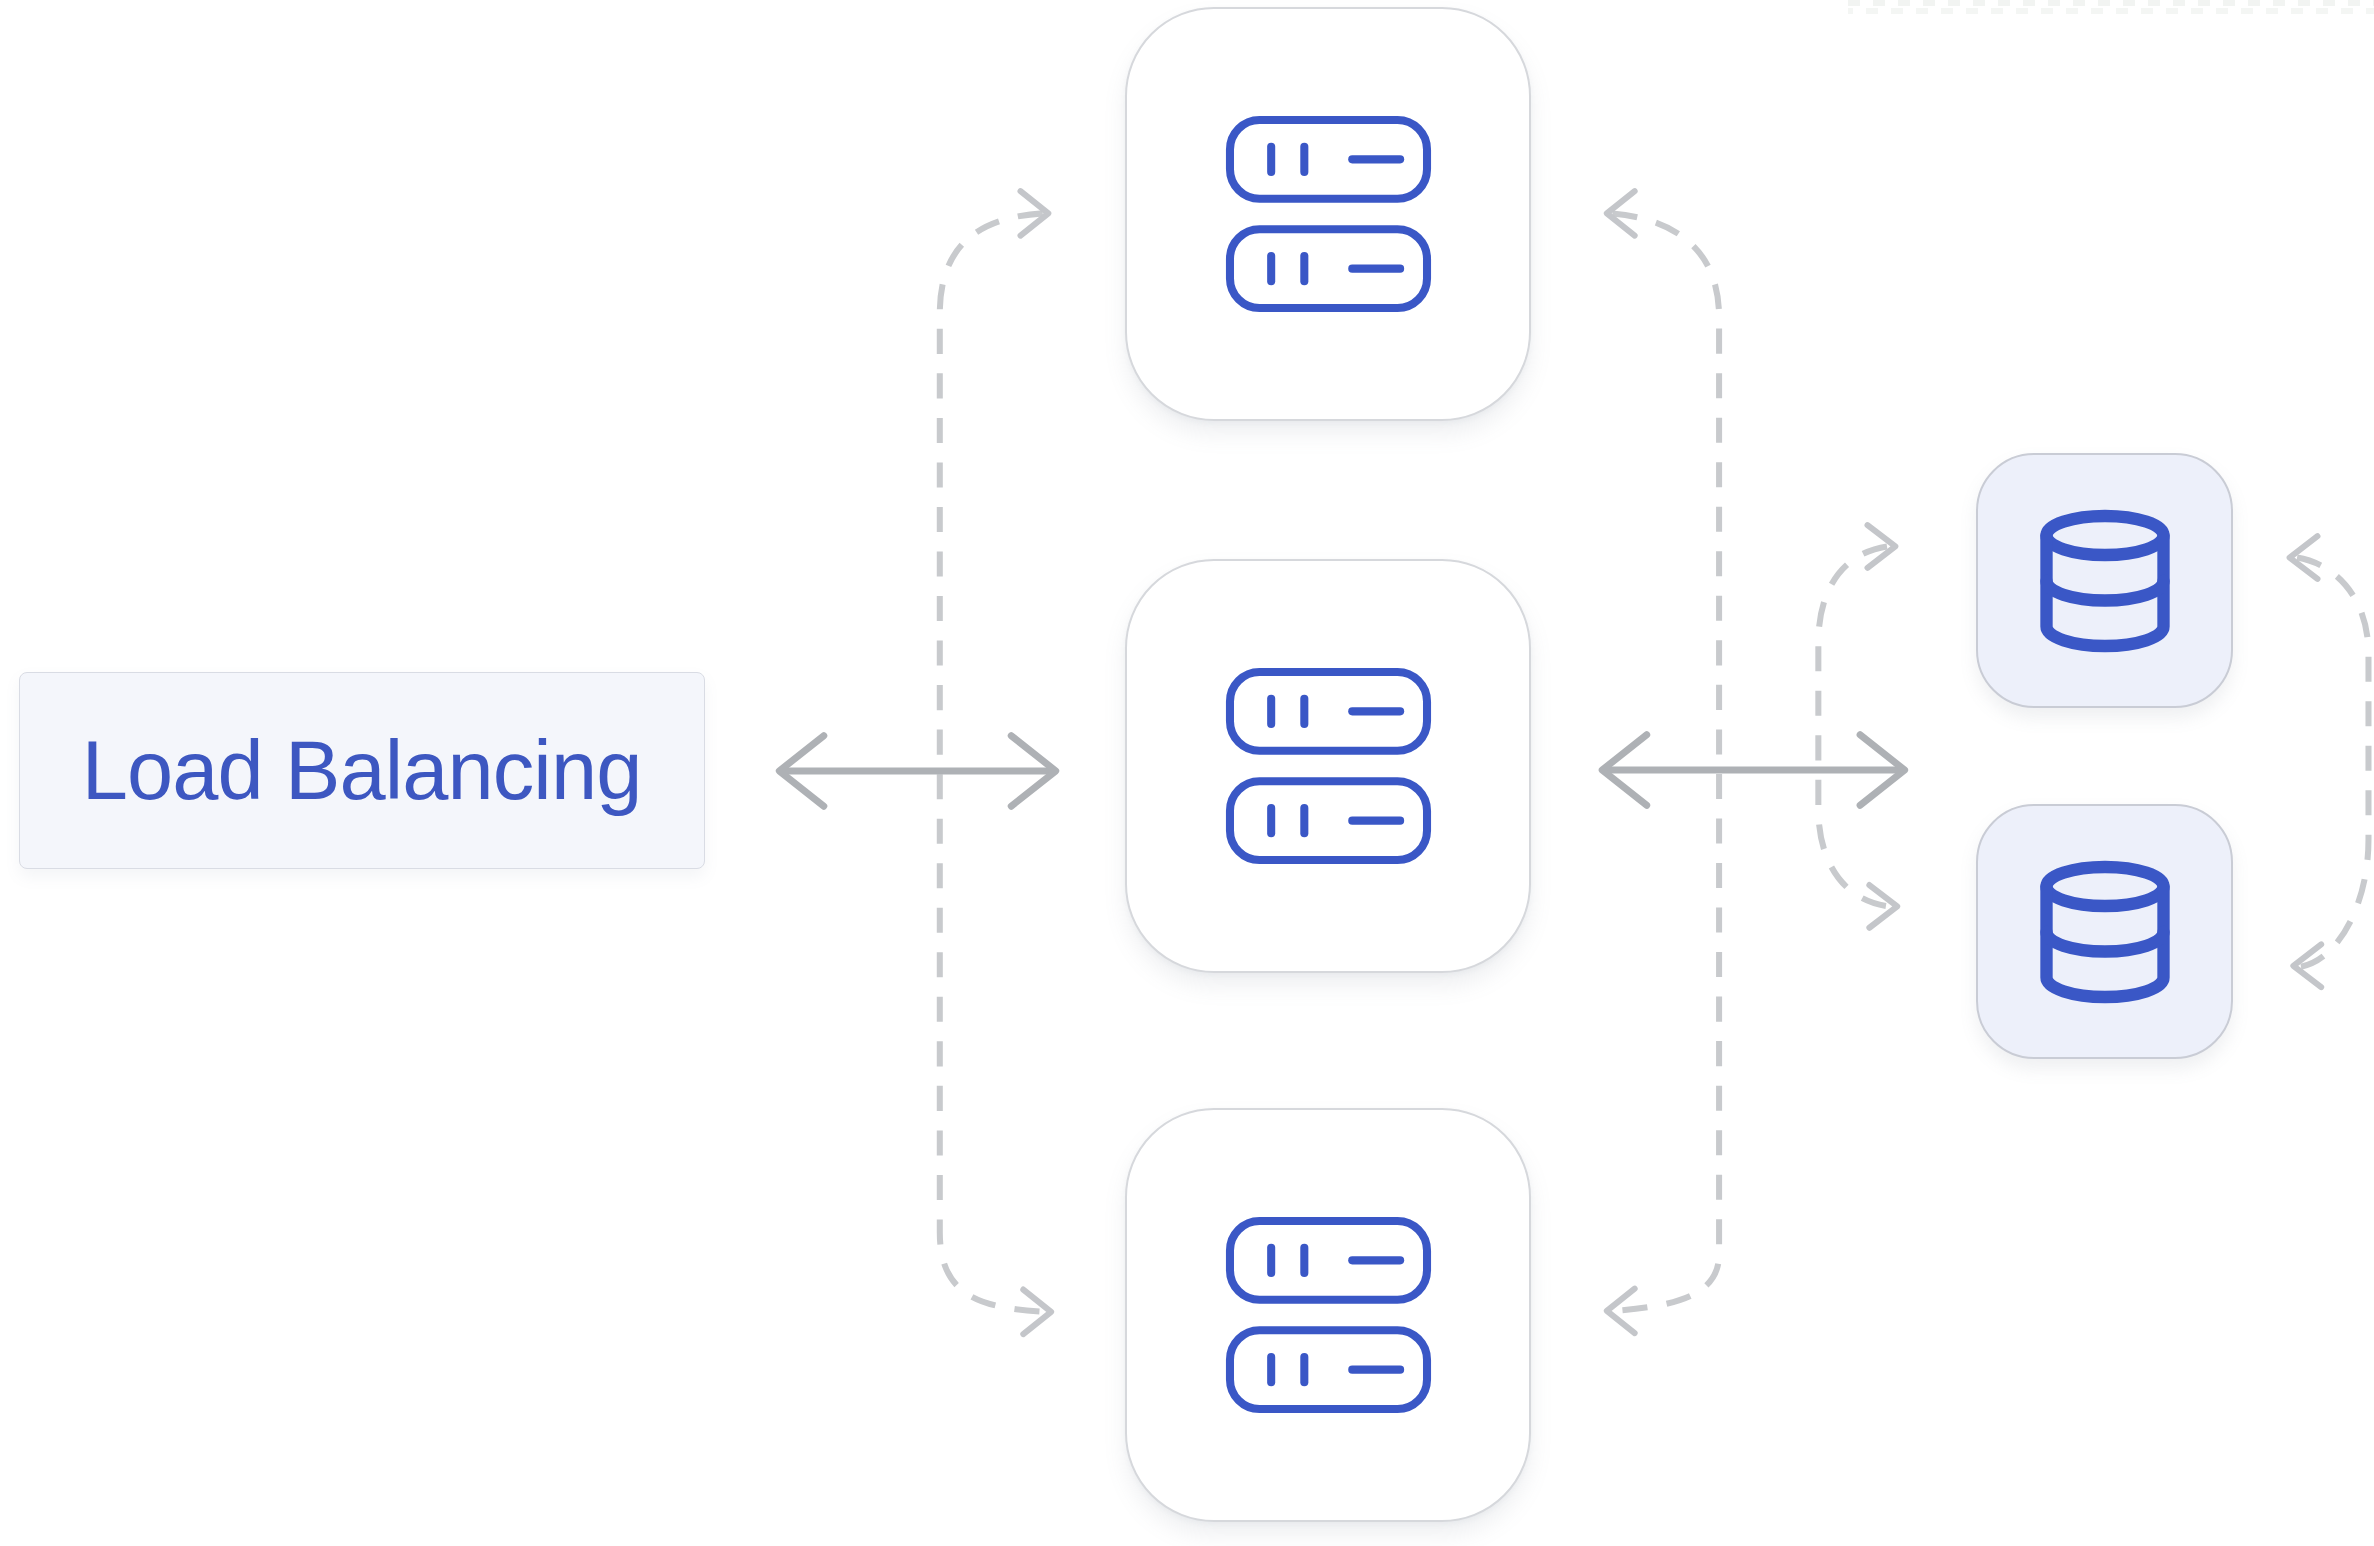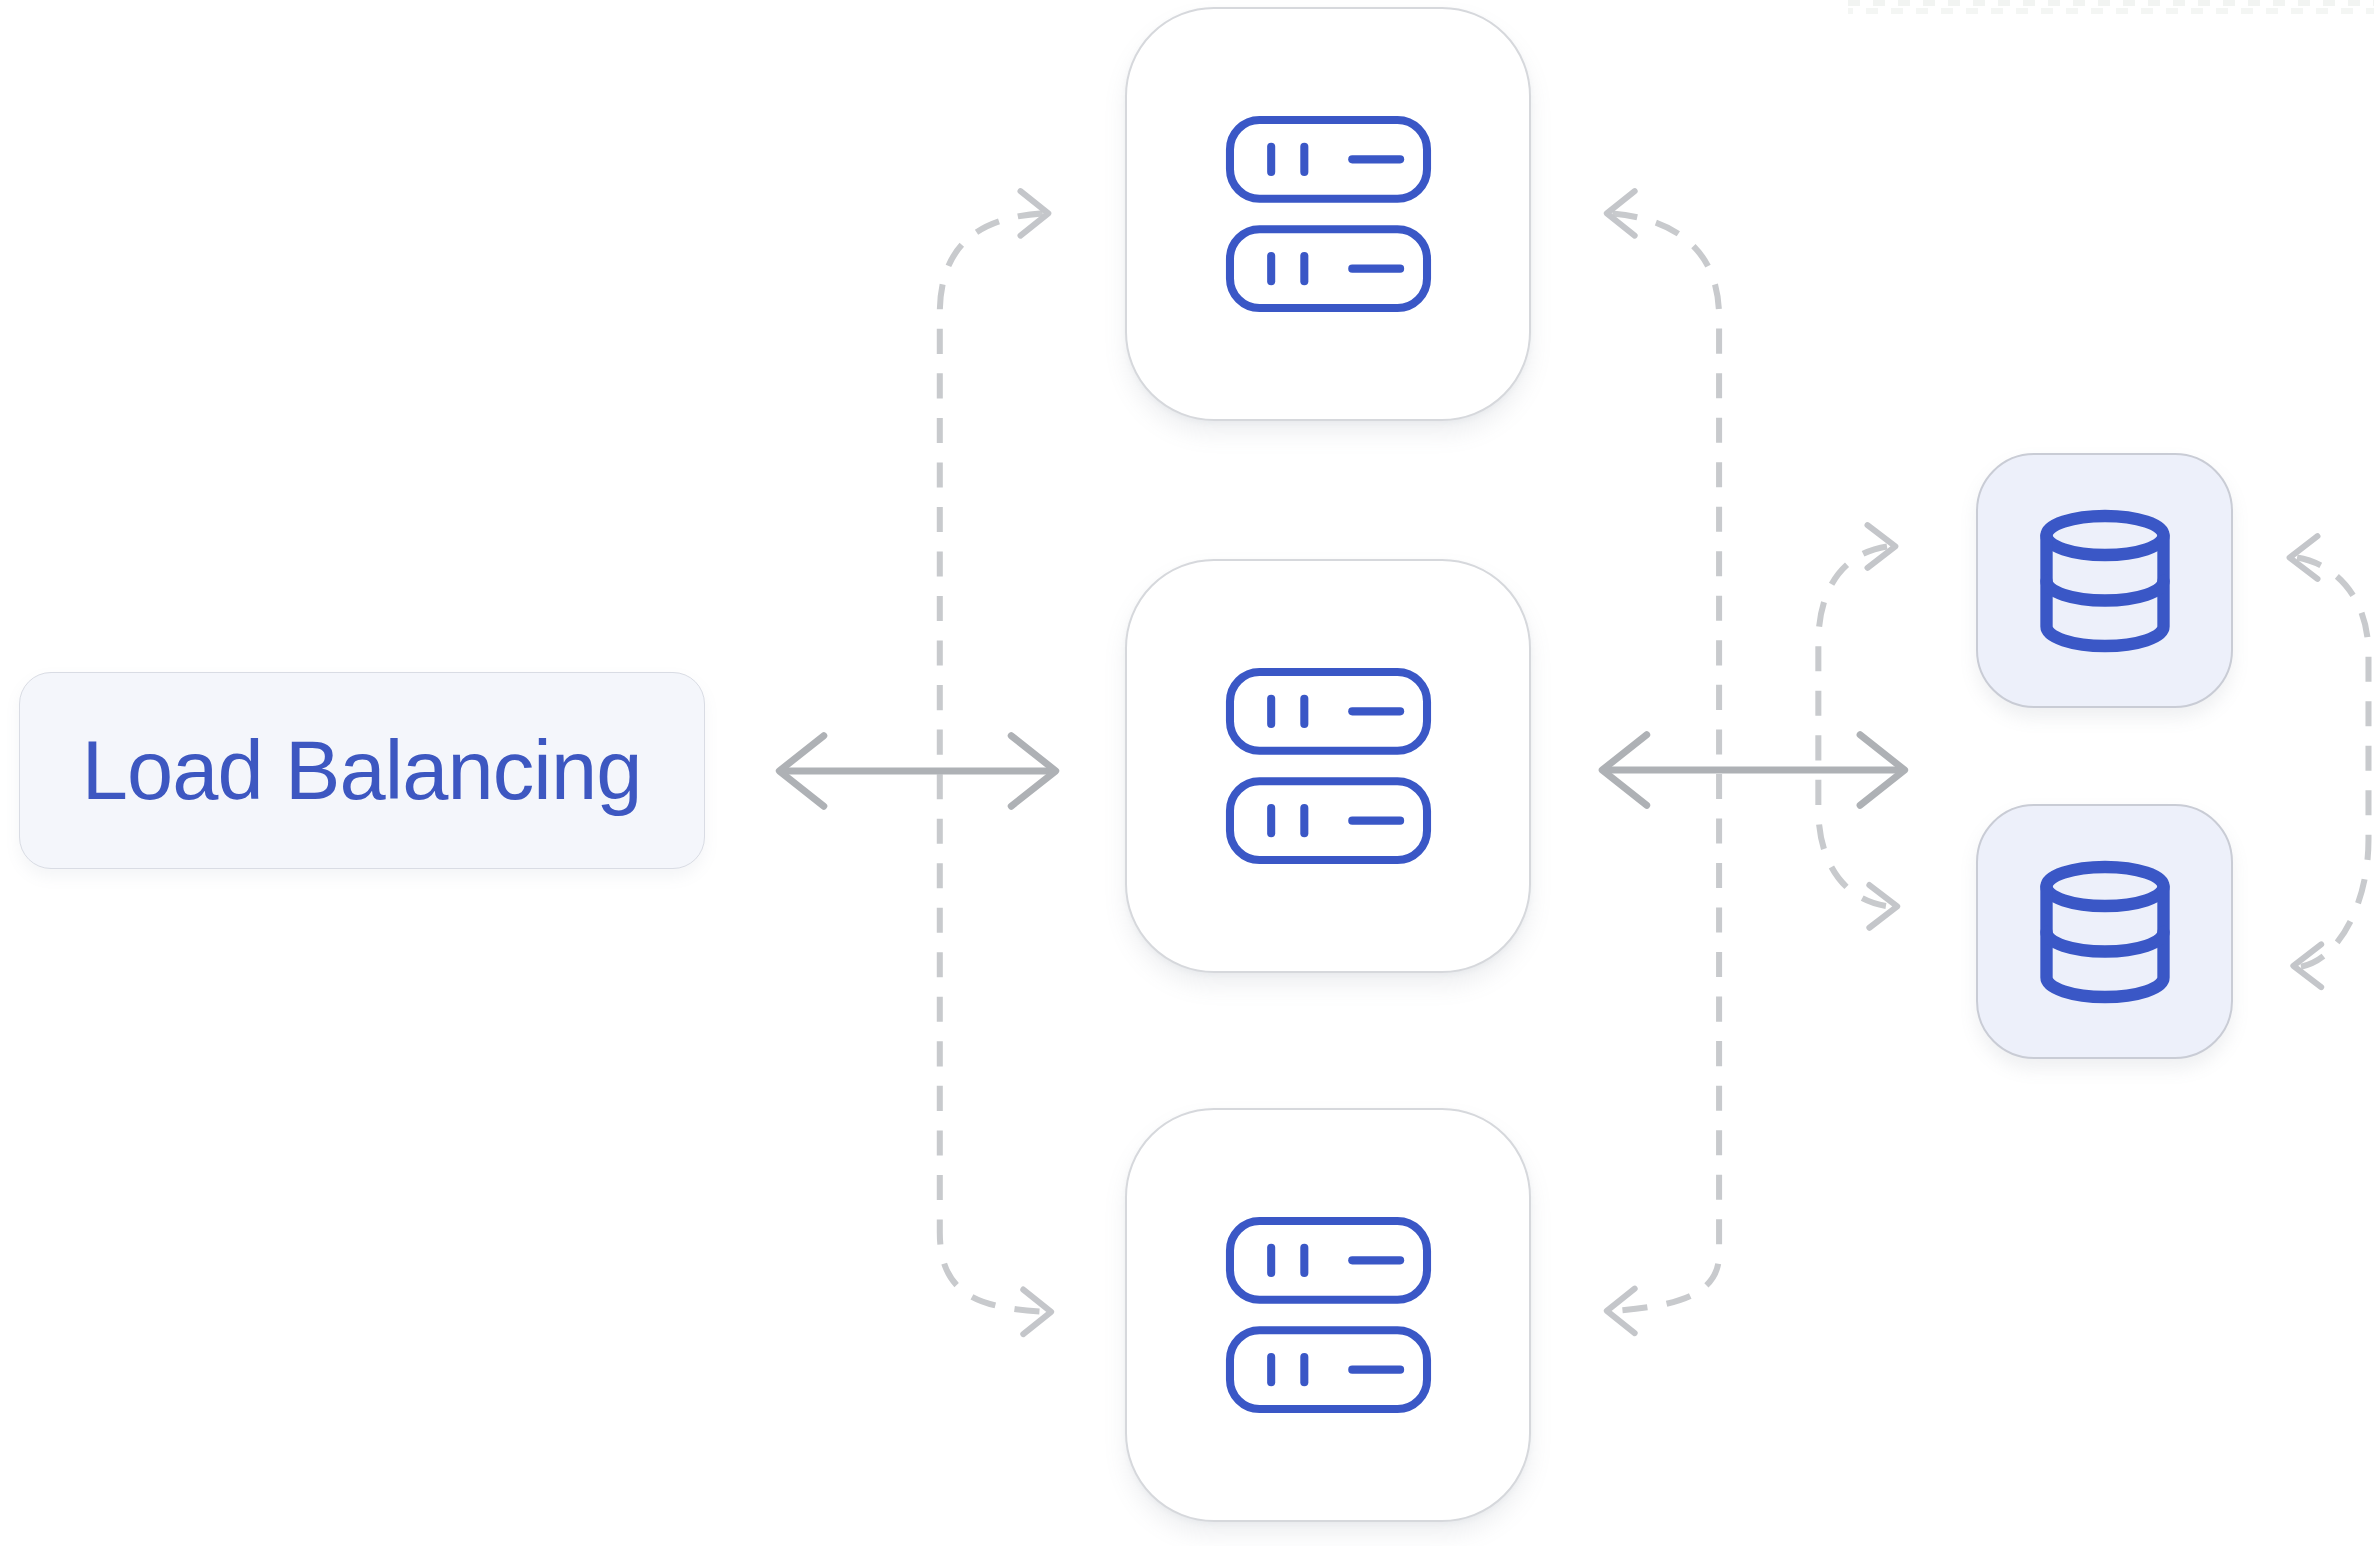--- a/index.html
+++ b/index.html
@@ -13,21 +13,21 @@
   
   #arrow-layer{position:absolute;inset:0;z-index:1;}
   .dashed-path{fill:none;stroke:#c8cacd;stroke-width:6.5;stroke-dasharray:27 21;}
   .dashed-head{fill:none;stroke:#c4c6ca;stroke-width:6.5;stroke-linecap:round;stroke-linejoin:round;}
   .solid-line{fill:none;stroke:#aeb1b5;stroke-width:7.5;stroke-linecap:round;}
   .solid-head{fill:none;stroke:#aeb1b5;stroke-width:7.5;stroke-linecap:round;stroke-linejoin:round;}
   
   .node{position:absolute;z-index:2;box-sizing:border-box;display:flex;align-items:center;justify-content:center;}
   .lb-box{
     left:18.6px;top:672px;width:686px;height:197px;
-    background:#f4f6fb;border:1.9px solid #d9dce4;border-radius:32px;
+    background:#f4f6fb;border:1.9px solid #d9dce4;border-radius:8px;
     box-shadow:0 7.4px 15px rgba(120,128,150,0.08);
   }
   .lb-label{
     font-size:83px;font-weight:500;letter-spacing:-0.9px;color:#3d57c1;
     line-height:1;white-space:nowrap;
   }
   .server-box{
     left:1125px;width:406px;height:414px;
     background:#ffffff;border:2.3px solid #d6d8dc;border-radius:89px;
     box-shadow:0 13px 22px rgba(125,133,150,0.12), 0 2.8px 5.6px rgba(125,133,150,0.06);

